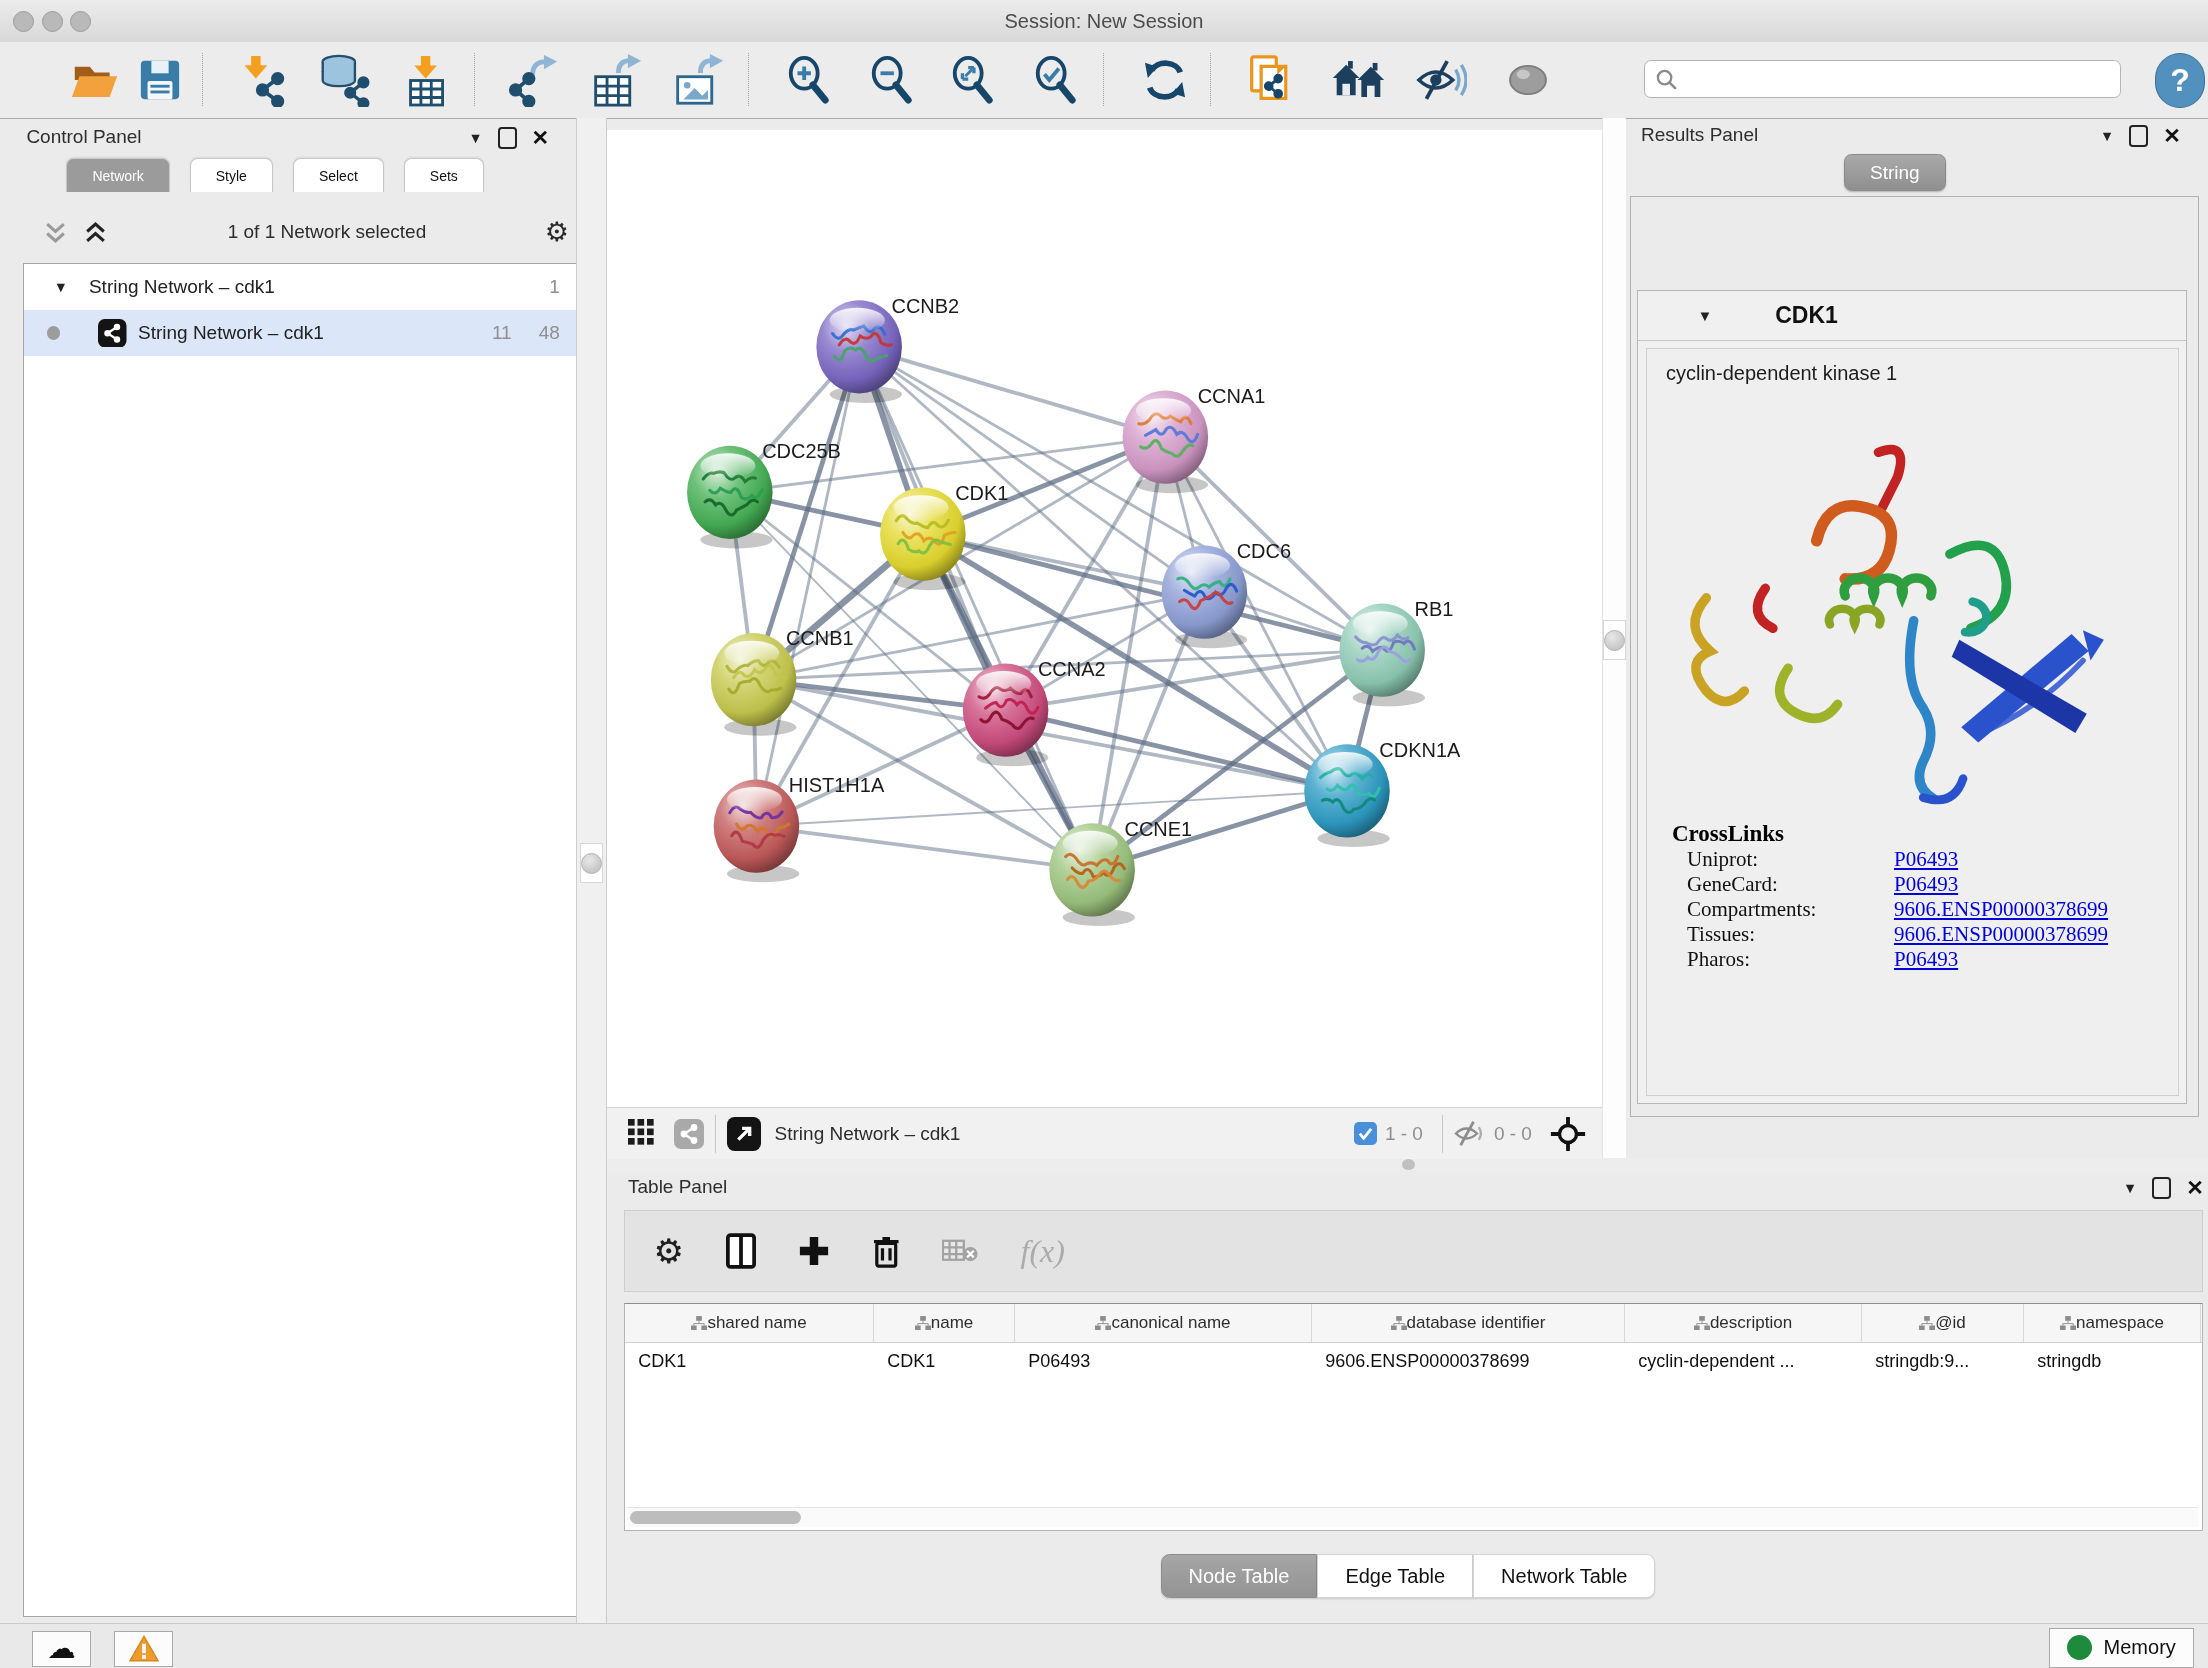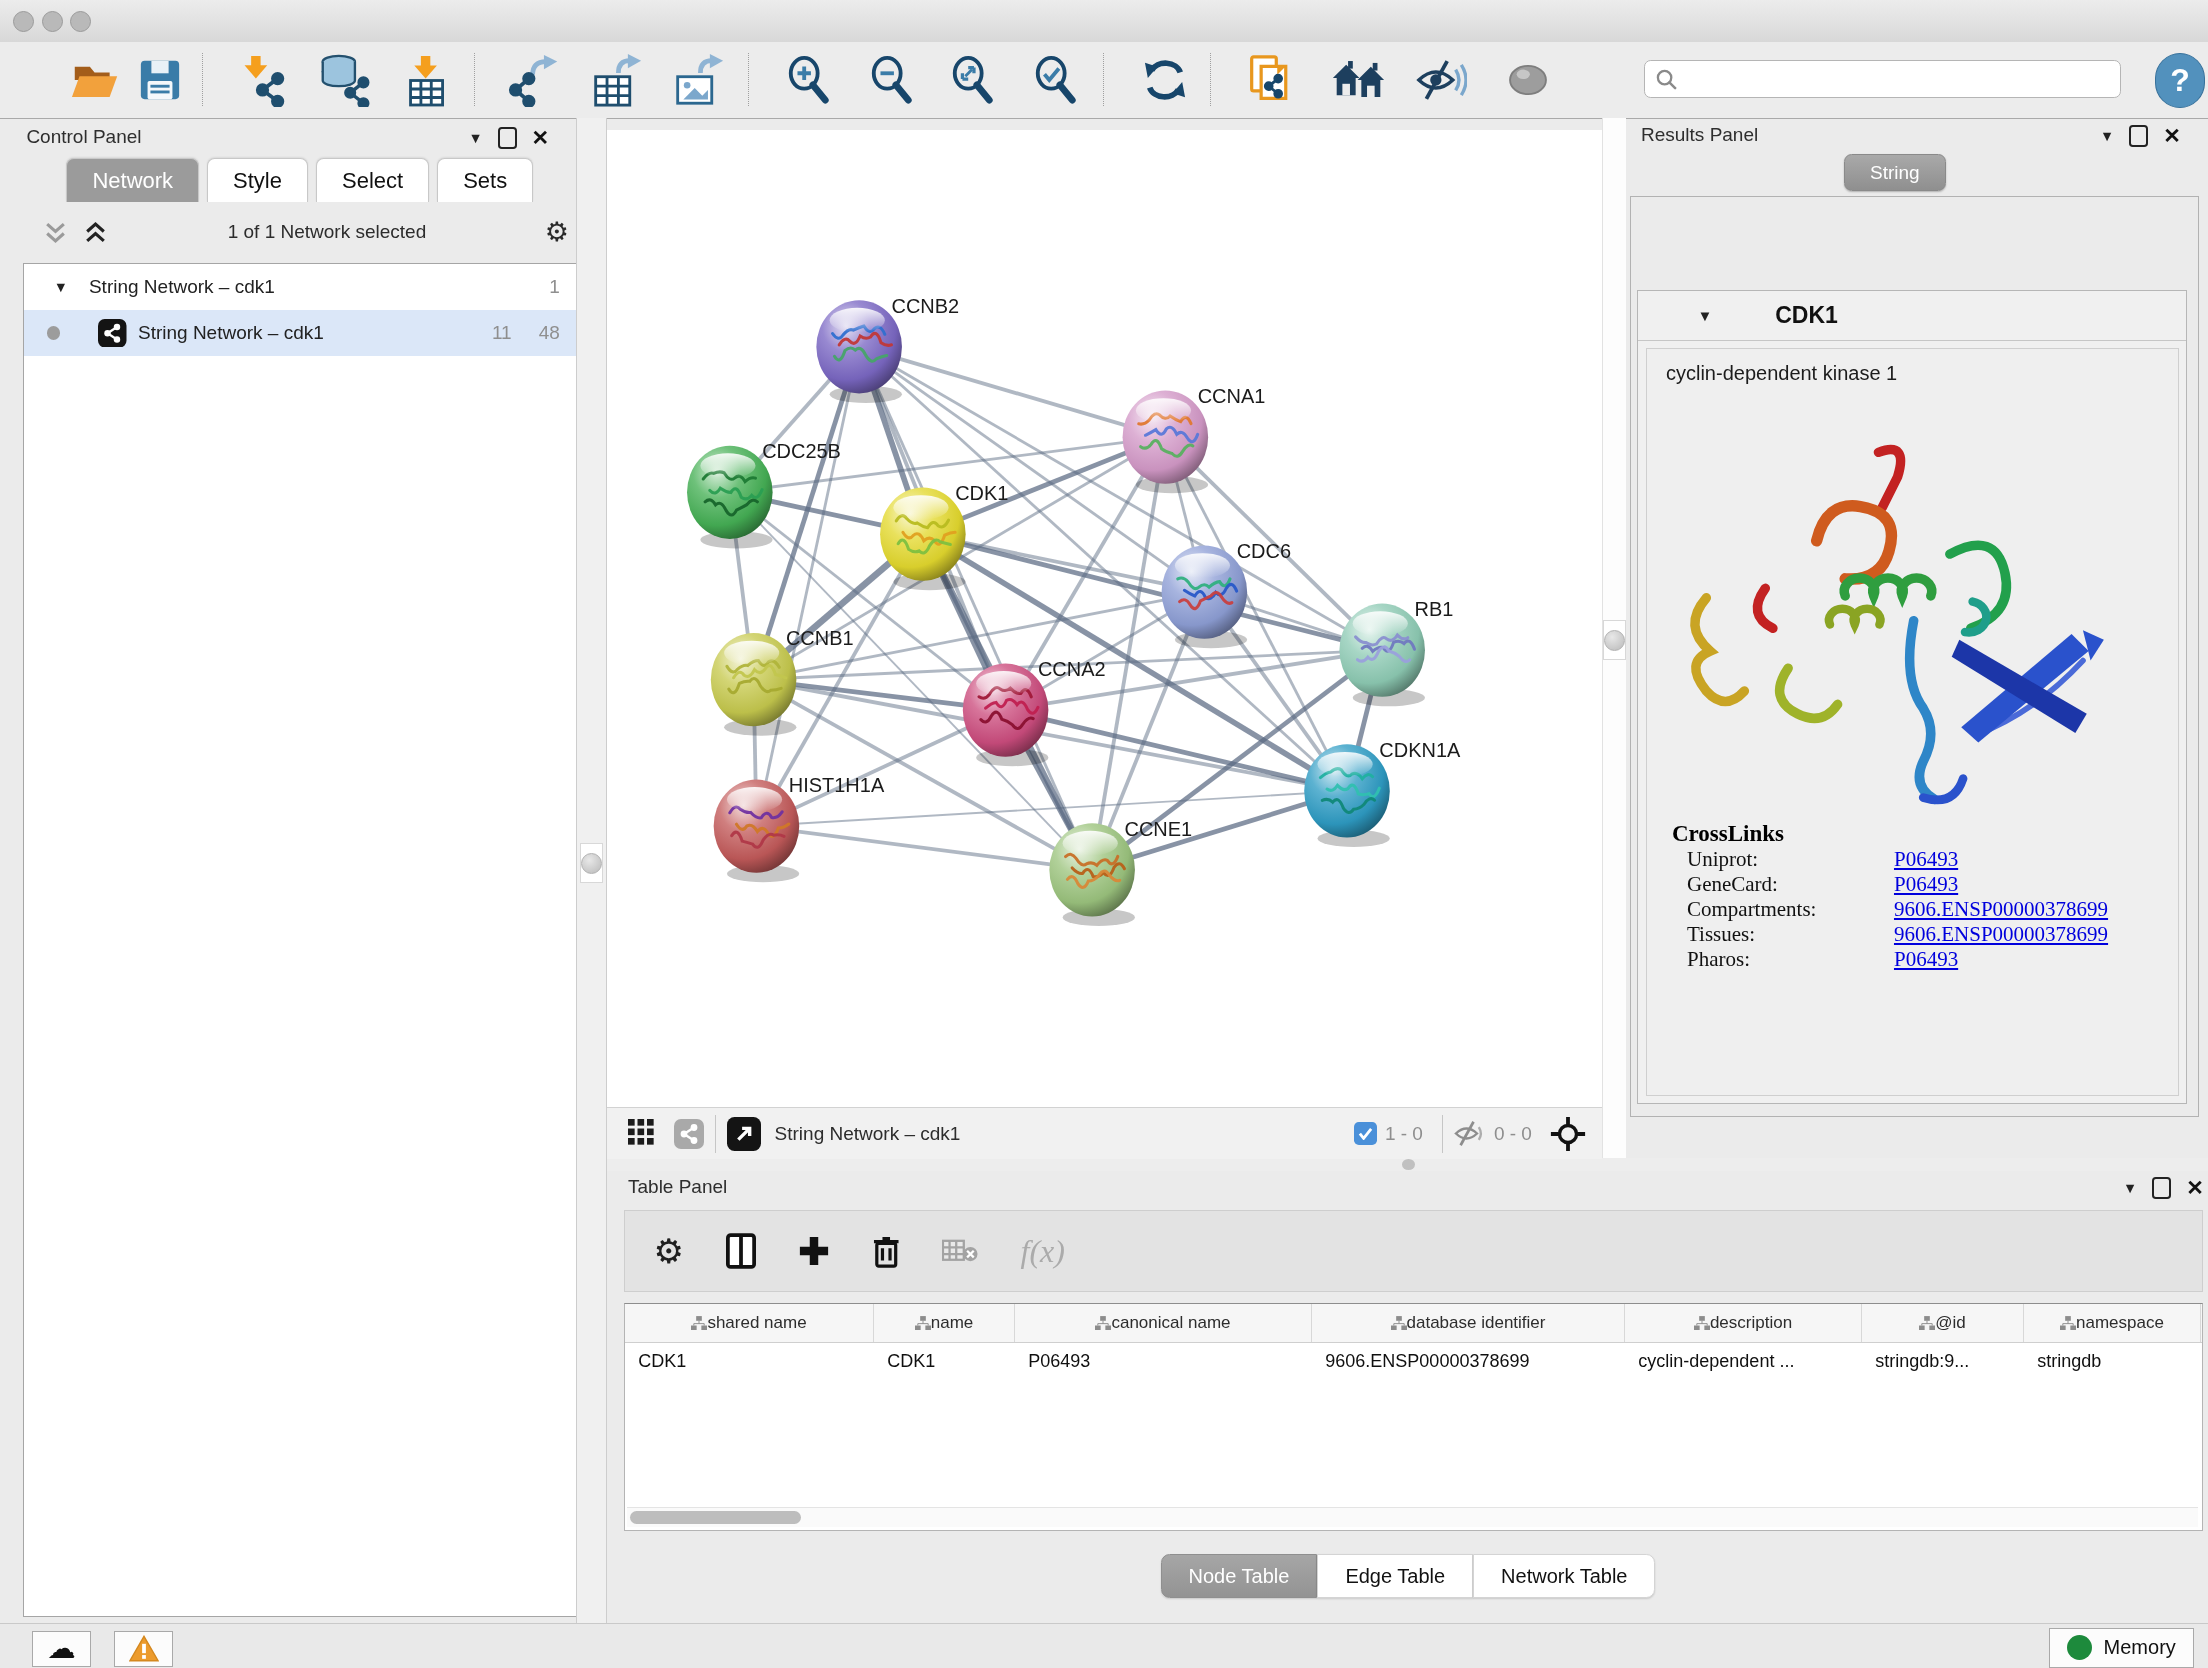--- a/index.html
+++ b/index.html
@@ -24,22 +24,22 @@
      color:#fff;font-size:32px;font-weight:bold;display:flex;align-items:center;justify-content:center}
 
   
   #control-panel{left:11.4px;top:118px;width:592px;height:1505px}
   .panel-title{font-size:19px;color:#2e2e2e}
   .panel-btns{display:flex;gap:15px;align-items:center}
   .pb-collapse{font-size:14.3px;color:#222}
   .pb-float{width:15px;height:18px;border:2.4px solid #222;border-radius:3.8px}
   .pb-close{font-size:21px;font-weight:bold;color:#111}
   #ctl-tabs{left:55px;top:40px;display:flex}
-  .ctab{padding:8.6px 25px;font-size:22px;background:#fff;border:1px solid #c8c8c8;border-bottom:none;
-        border-radius:7.6px 7.6px 0 0;margin-right:8px;color:#111;box-shadow:0 -1px 1.9px rgba(0,0,0,.08)}
+  .ctab{padding:8.6px 25px;font-size:14px;background:#fff;border:1px solid #c8c8c8;border-bottom:none;
+        border-radius:7.6px 7.6px 0 0;margin-right:20px;color:#111;box-shadow:0 -1px 1.9px rgba(0,0,0,.08)}
   .ctab.active{background:#9b9b9b;color:#fff}
   #ctl-subrow{left:9.5px;top:91px;width:571px;height:46px;display:flex;align-items:center}
   #ctl-status{flex:1;text-align:center;font-size:19px;color:#2c2c2c}
   #net-tree{left:11.4px;top:145px;width:559px;height:1354px;background:#fff;border:1.9px solid #a5a5a5;box-sizing:border-box}
   .tree-row{height:46px;display:flex;align-items:center;font-size:19px}
   .tree-row .cnt{color:#8f8f8f;margin-left:auto}
   #tree-row2{background:#dbe7f8}
   .tree-dot{width:13.3px;height:13.3px;border-radius:50%;background:#9c9c9c}
 
   
@@ -104,20 +104,21 @@
       display:flex;align-items:center;justify-content:center;gap:11.4px;font-size:20px;color:#111}
   #mem-dot{width:25px;height:25px;border-radius:50%;background:#1d8a3c}
 </style>
 </head>
 <body>
 
 <div id="titlebar" class="abs">
   <span class="tl abs" style="left:13.3px"></span>
   <span class="tl abs" style="left:42px"></span>
   <span class="tl abs" style="left:70px"></span>
+  <div id="win-title" class="abs">Session: New Session</div>
 </div>
 
 <div id="toolbar" class="abs">
   <div class="tb abs" style="left:67px">
     <svg width="49" height="42" viewBox="0 0 52 44">
       <path d="M4 8 h16 l5 6 h16 v8 H4 z" fill="#a35d1a"></path>
       <path d="M9 18 h40 l-8 22 H1 z" fill="#f2a13c"></path>
     </svg>
   </div>
   <div class="tb abs" style="left:131px">

